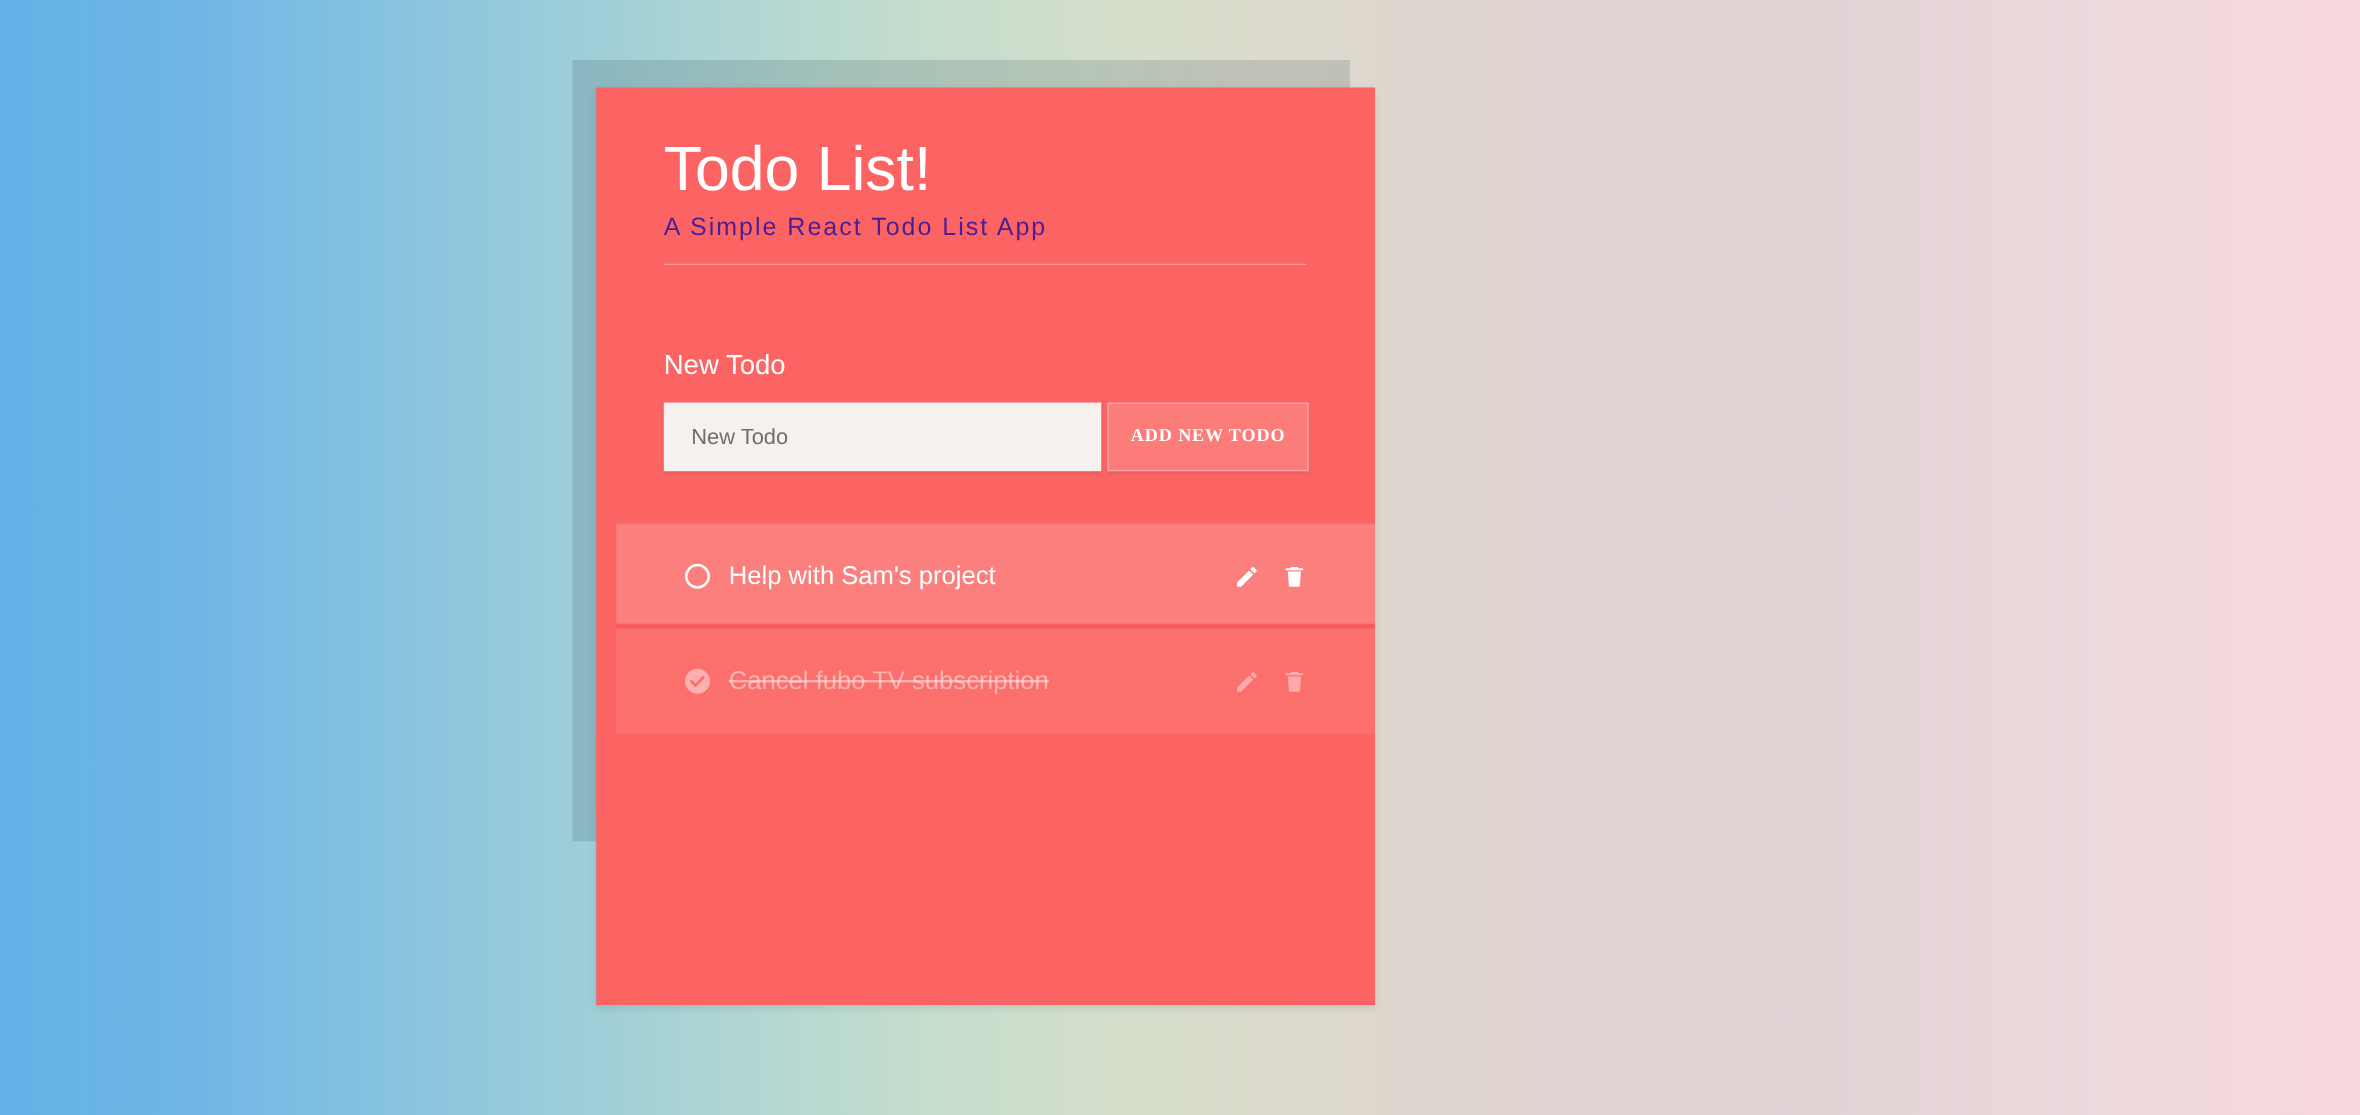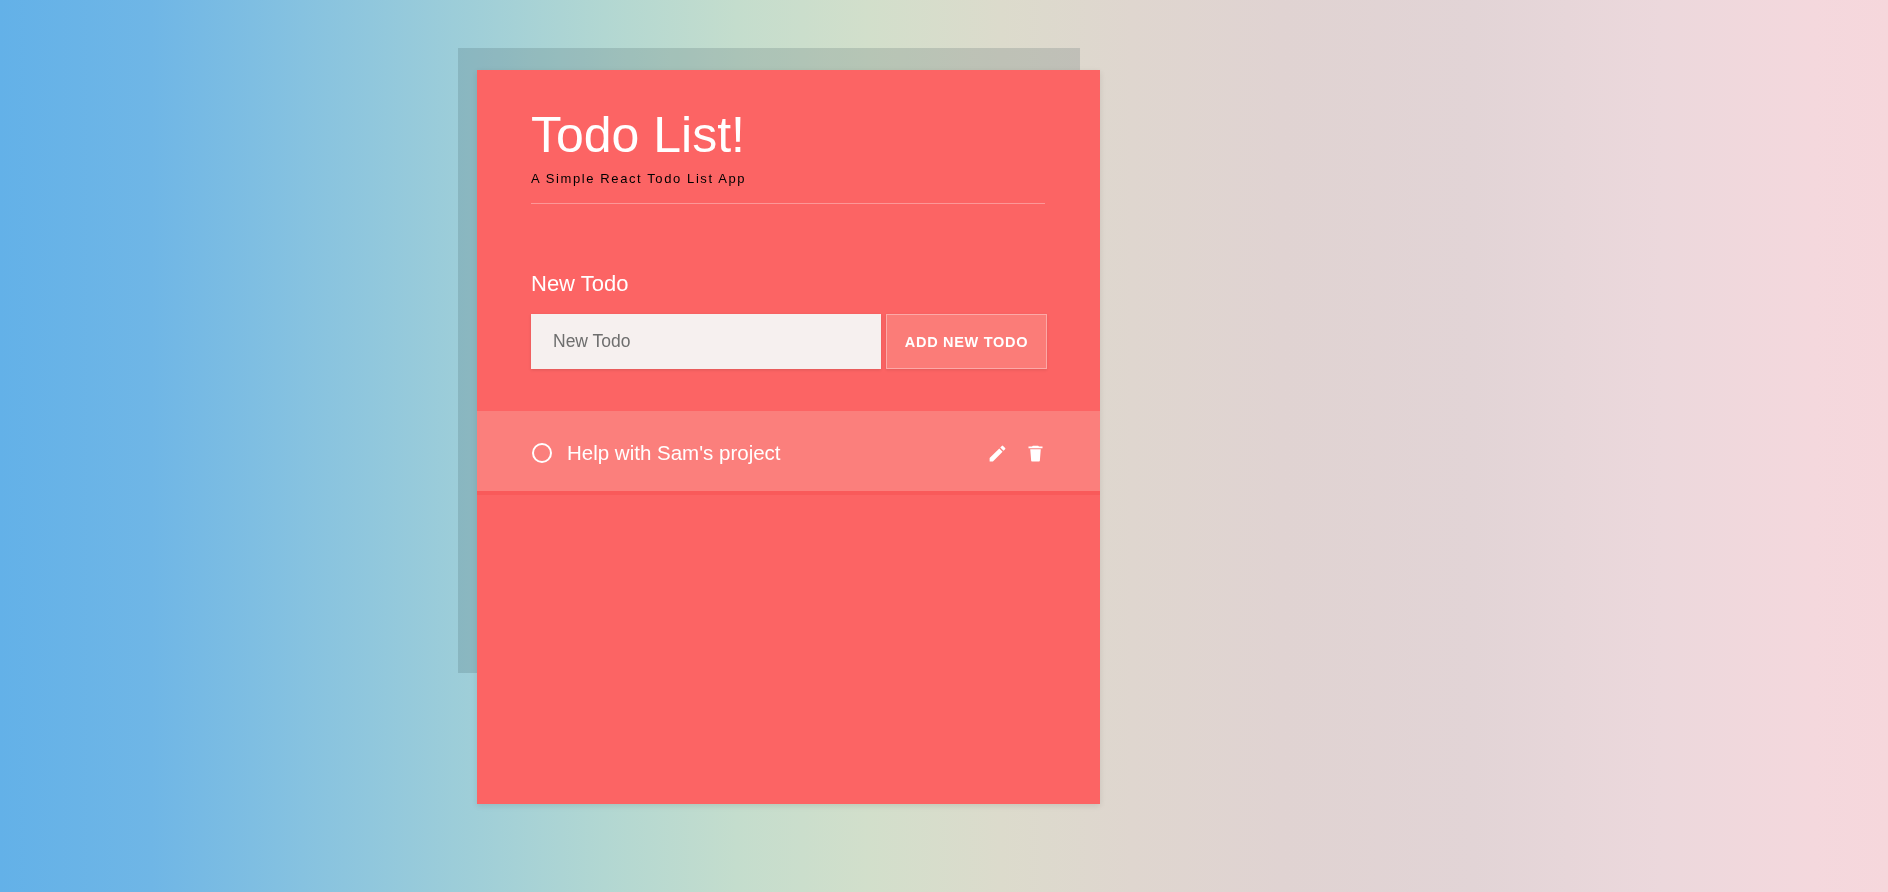--- a/index.html
+++ b/index.html
@@ -60,23 +60,23 @@
   .app-title {
     font-size: 50px;
     font-weight: 400;
     color: #ffffff;
     line-height: 1.18;
     letter-spacing: 0px;
   }
 
   .app-subtitle {
     margin-top: 6px;
-    font-size: 13px;
+    font-size: 20px;
     font-weight: 400;
-    color: #000000;
+    color: #4c1d95;
     letter-spacing: 1.6px;
   }
 
   .header-rule {
     margin-top: 17px;
     height: 1px;
     width: 514px;
     background: rgba(255, 255, 255, 0.33);
   }
 
@@ -120,34 +120,35 @@
   }
 
   .add-btn {
     flex: 0 0 161px;
     width: 161px;
     height: 55px;
     margin-left: 5px;
     background: #fb7c78;
     border: 1px solid rgba(255,255,255,0.35);
     color: #ffffff;
-    font-family: Liberation Sans, sans-serif;
+    font-family: Liberation Serif, serif;
     font-size: 14.5px;
     font-weight: bold;
     letter-spacing: 0.7px;
     cursor: pointer;
     text-transform: uppercase;
     box-shadow: 0 1px 3px rgba(0,0,0,0.10);
   }
 
   .form-spacer { height: 42px; }
 
   
   .todo-list {
     list-style: none;
+    margin-left: 16px;
   }
 
   .todo-row {
     position: relative;
     height: 84px;
     display: flex;
     align-items: center;
     padding: 0 54px;
     background: #fb7f7c;
     cursor: pointer;
@@ -263,18 +264,39 @@
         </button>
         <button class="icon-btn">
           <svg width="21" height="21" viewBox="0 0 24 24" fill="#ffffff">
             <path d="M9 3h6l1 1h4v2H4V4h4l1-1zM6 7h12l-1 13a1 1 0 0 1-1 1H8a1 1 0 0 1-1-1L6 7z"></path>
           </svg>
         </button>
       </span>
     </li>
 
 
+    <li class="todo-row is-done">
+      <span class="check-icon">
+        <svg width="22" height="22" viewBox="0 0 22 22">
+          <circle cx="11" cy="11" r="10" fill="#ffffff"></circle>
+          <path d="M6.2 11.2l3.2 3.2 6.2-6.4" fill="none" stroke="#fb6f6d" stroke-width="2.2" stroke-linecap="round" stroke-linejoin="round"></path>
+        </svg>
+      </span>
+      <span class="todo-text">Cancel fubo TV subscription</span>
+      <span class="row-actions">
+        <button class="icon-btn">
+          <svg width="21" height="21" viewBox="0 0 24 24" fill="#ffffff">
+            <path d="M3 17.25V21h3.75L17.81 9.94l-3.75-3.75L3 17.25zM20.71 7.04a1 1 0 0 0 0-1.41l-2.34-2.34a1 1 0 0 0-1.41 0l-1.83 1.83 3.75 3.75 1.83-1.83z"></path>
+          </svg>
+        </button>
+        <button class="icon-btn">
+          <svg width="21" height="21" viewBox="0 0 24 24" fill="#ffffff">
+            <path d="M9 3h6l1 1h4v2H4V4h4l1-1zM6 7h12l-1 13a1 1 0 0 1-1 1H8a1 1 0 0 1-1-1L6 7z"></path>
+          </svg>
+        </button>
+      </span>
+    </li>
 
   </ul>
 
   <div class="card-footer"></div>
 
 </div>
 
 </body></html>

